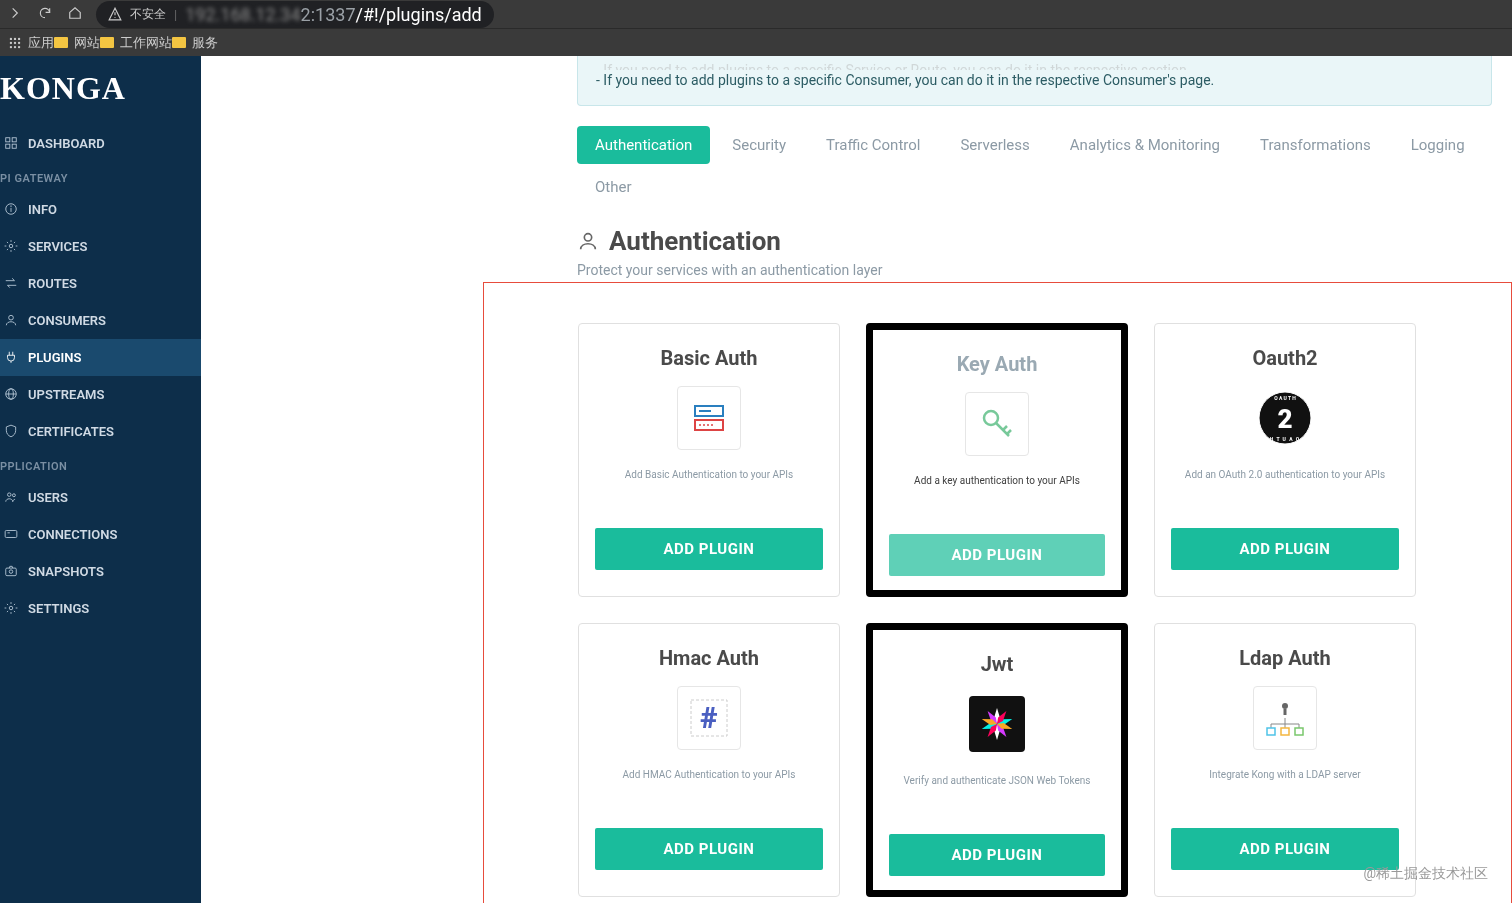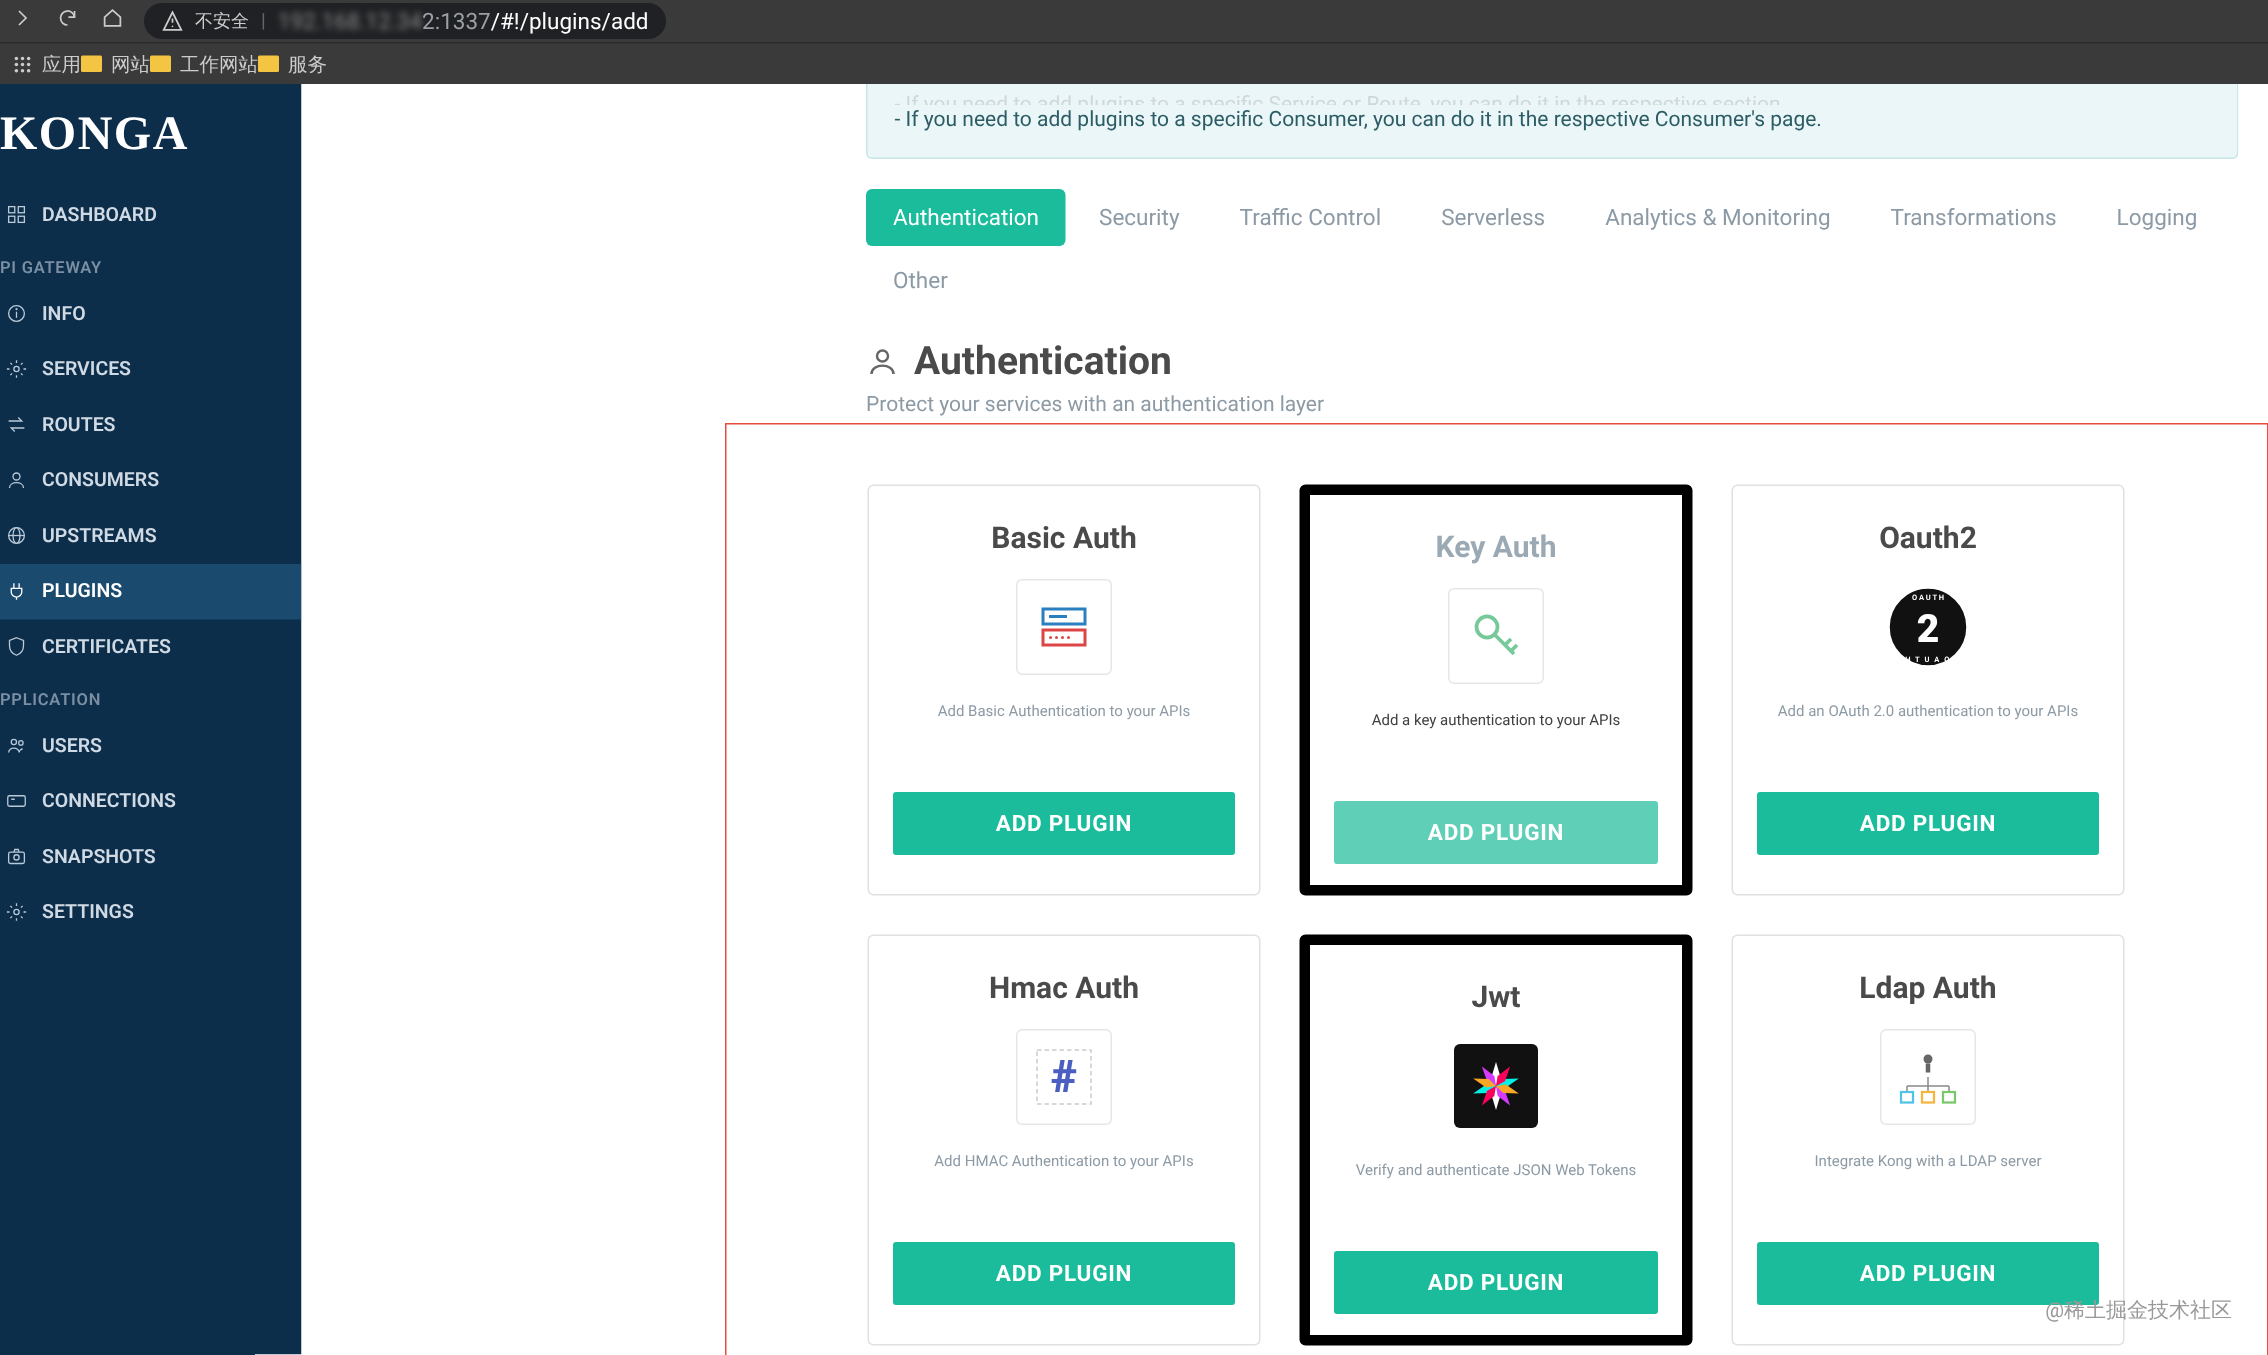--- a/index.html
+++ b/index.html
@@ -4,21 +4,21 @@
 <style>
 * { margin: 0; padding: 0; box-sizing: border-box; font-family: -apple-system, "Segoe UI", Roboto, "Helvetica Neue", Arial, sans-serif; }
 body { width: 1512px; height: 903px; overflow: hidden; background: #fff; }
 
 
 .browser-bar { height: 28px; background: #3a3a3a; display: flex; align-items: center; padding: 0 8px; gap: 14px; color: #ccc; font-size: 13px; }
 .browser-bar .nav-icons { display: flex; gap: 16px; align-items: center; }
 .browser-bar svg { fill: #ccc; }
 .url-box { background: #202124; border-radius: 14px; padding: 3px 12px; display: flex; align-items: center; gap: 8px; flex: 0 0 auto; }
 .url-box .insecure { color: #ccc; font-size: 12px; }
-.url-box .url { color: #9aa0a6; font-size: 15px; }
+.url-box .url { color: #9aa0a6; font-size: 18px; }
 .url-box .url .path { color: #fff; }
 
 .bookmarks-bar { height: 28px; background: #3a3a3a; display: flex; align-items: center; padding: 0 8px; color: #ccc; font-size: 13px; border-top: 1px solid #2a2a2a; }
 .bookmarks-bar .bk { display: flex; align-items: center; gap: 6px; cursor: pointer; }
 .bk-folder { width: 14px; height: 11px; background: #f4c542; border-radius: 1px; }
 
 
 .app { display: flex; height: calc(100% - 56px); }
 
 
@@ -157,33 +157,33 @@
         </svg>
       <span>ROUTES</span>
     </div>
     <div class="side-item">
       <svg class="si" viewBox="0 0 24 24">
           <circle cx="12" cy="8" r="4"></circle>
           <path d="M4 21c0-4 4-6 8-6s8 2 8 6"></path>
         </svg>
       <span>CONSUMERS</span>
     </div>
+    <div class="side-item active">
+      <svg class="si" viewBox="0 0 24 24" style="stroke:#fff">
+          <path d="M9 3v6M15 3v6M6 9h12v4a6 6 0 0 1-12 0z M12 19v3"></path>
+        </svg>
+      <span>PLUGINS</span>
+    </div>
     <div class="side-item">
       <svg class="si" viewBox="0 0 24 24">
           <circle cx="12" cy="12" r="9"></circle>
           <ellipse cx="12" cy="12" rx="4" ry="9"></ellipse>
           <line x1="3" y1="12" x2="21" y2="12"></line>
         </svg>
       <span>UPSTREAMS</span>
-    </div>
-    <div class="side-item active">
-      <svg class="si" viewBox="0 0 24 24" style="stroke:#fff">
-          <path d="M9 3v6M15 3v6M6 9h12v4a6 6 0 0 1-12 0z M12 19v3"></path>
-        </svg>
-      <span>PLUGINS</span>
     </div>
     <div class="side-item">
       <svg class="si" viewBox="0 0 24 24">
           <path d="M12 2l8 3v6c0 5-3 9-8 11-5-2-8-6-8-11V5z"></path>
         </svg>
       <span>CERTIFICATES</span>
     </div>
 
     <div class="side-section">PPLICATION</div>
     <div class="side-item">

